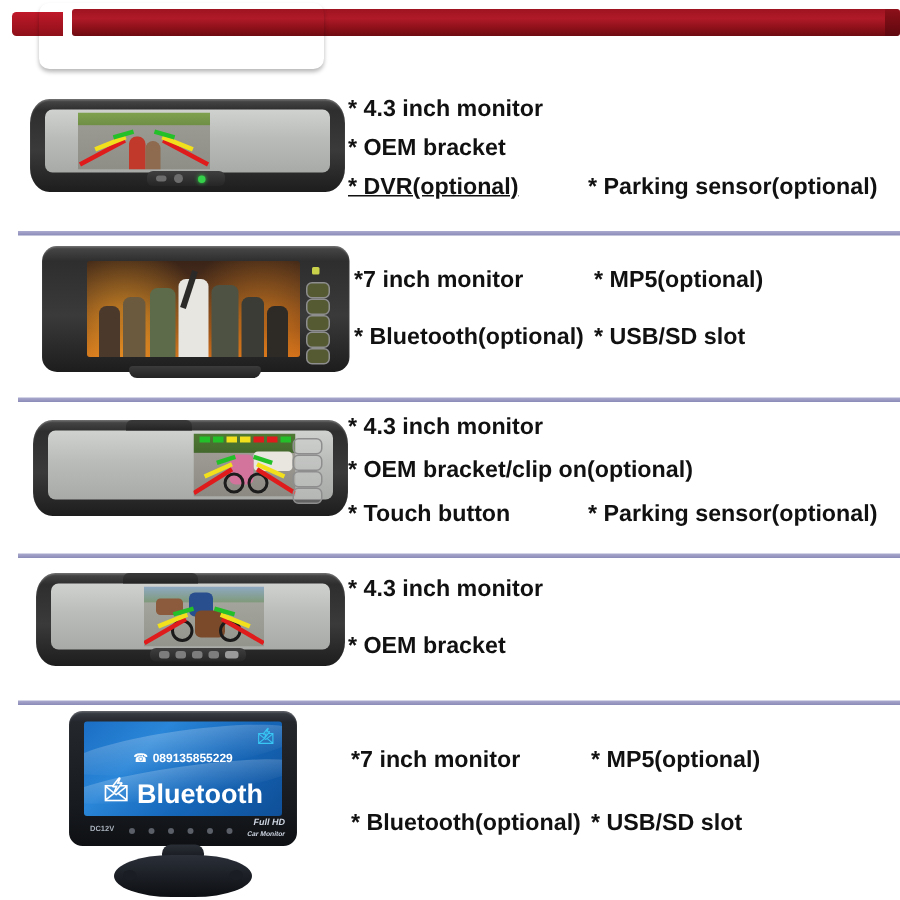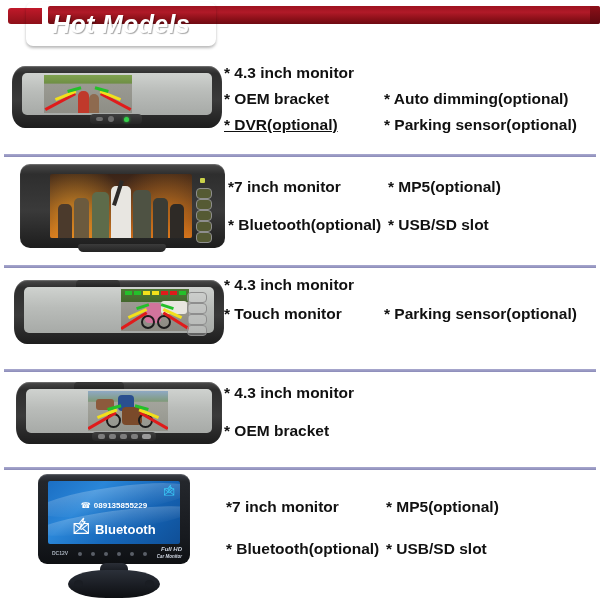--- a/index.html
+++ b/index.html
@@ -38,21 +38,21 @@
   .banner-tab-text{
     position:absolute;left:26px;top:2px;width:190px;height:44px;
     display:flex;align-items:center;justify-content:center;
     color:#ffffff;font-style:italic;font-weight:bold;font-size:25px;
     letter-spacing:.3px;
     text-shadow:1px 1px 1px rgba(0,0,0,.35);
     white-space:nowrap;
   }
 
   
-  .row{position:absolute;left:0;width:492px;}
+  .row{position:absolute;left:8px;width:492px;}
   .row-sep{
     position:absolute;left:4px;width:592px;height:3px;
     background:linear-gradient(to bottom,#a9a9cf,#8b8bb8);
   }
   .feat{position:absolute;}
   .feat-line{
     display:flex;align-items:baseline;
     font-weight:bold;color:#111;
     font-size:15.5px;white-space:nowrap;
   }
@@ -154,21 +154,20 @@
 </head>
 <body>
 
 <div class="page">
 
   <div class="banner">
     <div class="banner-bar"></div>
     <div class="banner-bar-end"></div>
     <div class="banner-fold-l"></div>
     <div class="banner-tab"></div>
-    <div class="banner-tab-text">Hot Models</div>
   </div>
 
   <div class="row" style="top:60px;height:95px;">
 
     <div class="mirror" style="left:12px;top:6px;width:210px;height:62px;">
       <div class="mirror-shell"></div>
       <div class="mirror-glass" style="left:10px;top:7px;width:190px;height:42px;">
         <div class="screen" style="left:22px;top:2px;width:88px;height:38px;">
           <div class="scene-road"></div>
           <div class="mv-fig" style="left:34px;width:11px;height:22px;background:#c0392b;"></div>
@@ -186,21 +185,20 @@
       <div class="btn-dot" style="left:96px;top:50px;width:6px;height:6px;border-radius:50%;"></div>
       <div class="led" style="left:112px;top:51px;width:5px;height:5px;"></div>
     </div>
 
     <div class="feat" style="left:224px;top:4px;">
       <div class="feat-line" style="height:26px;">
         <span class="c1" style="width:160px;">* 4.3 inch monitor</span>
       </div>
       <div class="feat-line" style="height:26px;">
         <span class="c1" style="width:160px;">* OEM bracket</span>
-        <span class="c2">* Auto dimming(optional)</span>
       </div>
       <div class="feat-line" style="height:26px;">
         <span class="c1" style="width:160px;text-decoration:underline;">* DVR(optional)</span>
         <span class="c2">* Parking sensor(optional)</span>
       </div>
     </div>
     <div class="row-sep" style="top:94px;"></div>
   </div>
 
   <div class="row" style="top:160px;height:105px;">
@@ -274,21 +272,25 @@
       <div class="tbtn" style="left:173px;top:45px;width:18px;height:9px;"></div>
       <div class="mirror-stem" style="left:62px;top:0px;width:44px;height:7px;border-radius:4px 4px 0 0;"></div>
     </div>
 
     <div class="feat" style="left:224px;top:4px;">
       <div class="feat-line" style="height:29px;">
         <span class="c1" style="width:160px;">* 4.3 inch monitor</span>
         <span class="c2"></span>
       </div>
       <div class="feat-line" style="height:29px;">
-        <span class="c1" style="width:160px;">* Touch monitor</span>
+        <span class="c1" style="width:260px;">* OEM bracket/clip on(optional)</span>
+        <span class="c2"></span>
+      </div>
+      <div class="feat-line" style="height:29px;">
+        <span class="c1" style="width:160px;">* Touch button</span>
         <span class="c2">* Parking sensor(optional)</span>
       </div>
     </div>
     <div class="row-sep" style="top:97px;"></div>
   </div>
 
   <div class="row" style="top:374px;height:96px;">
 
     <div class="mirror" style="left:16px;top:8px;width:206px;height:62px;">
       <div class="mirror-shell"></div>
@@ -337,21 +339,21 @@
       <div class="bt-screen" style="left:10px;top:7px;width:132px;height:63px;">
         <div class="bt-swoosh" style="top:6px;"></div>
         <div class="bt-swoosh" style="top:30px;height:20px;"></div>
         <div class="bt-corner" style="right:5px;top:3px;">🖄</div>
         <div style="position:absolute;top:20px;width:100%;display:flex;align-items:center;justify-content:center;gap:3px;">
           <span style="color:#fff;font-size:8px;">☎</span>
           <span style="color:#fff;font-size:8px;font-weight:bold;white-space:nowrap;">089135855229</span>
         </div>
         <div style="position:absolute;top:36px;width:100%;display:flex;align-items:center;justify-content:center;gap:5px;">
           <span class="bt-glyph">🖄</span>
-          <span style="color:#fff;font-size:13px;font-weight:bold;white-space:nowrap;">Bluetooth</span>
+          <span style="color:#fff;font-size:18px;font-weight:bold;white-space:nowrap;">Bluetooth</span>
         </div>
       </div>
       <div class="bt-badge" style="right:8px;top:72px;">
         <span>Full HD</span><br>
         <span style="font-size:4.5px;">Car Monitor</span>
       </div>
       <div class="bt-power" style="left:14px;top:76px;">DC12V</div>
       <div class="bt-btnrow" style="left:40px;top:78px;">
         <i></i>
         <i></i>

